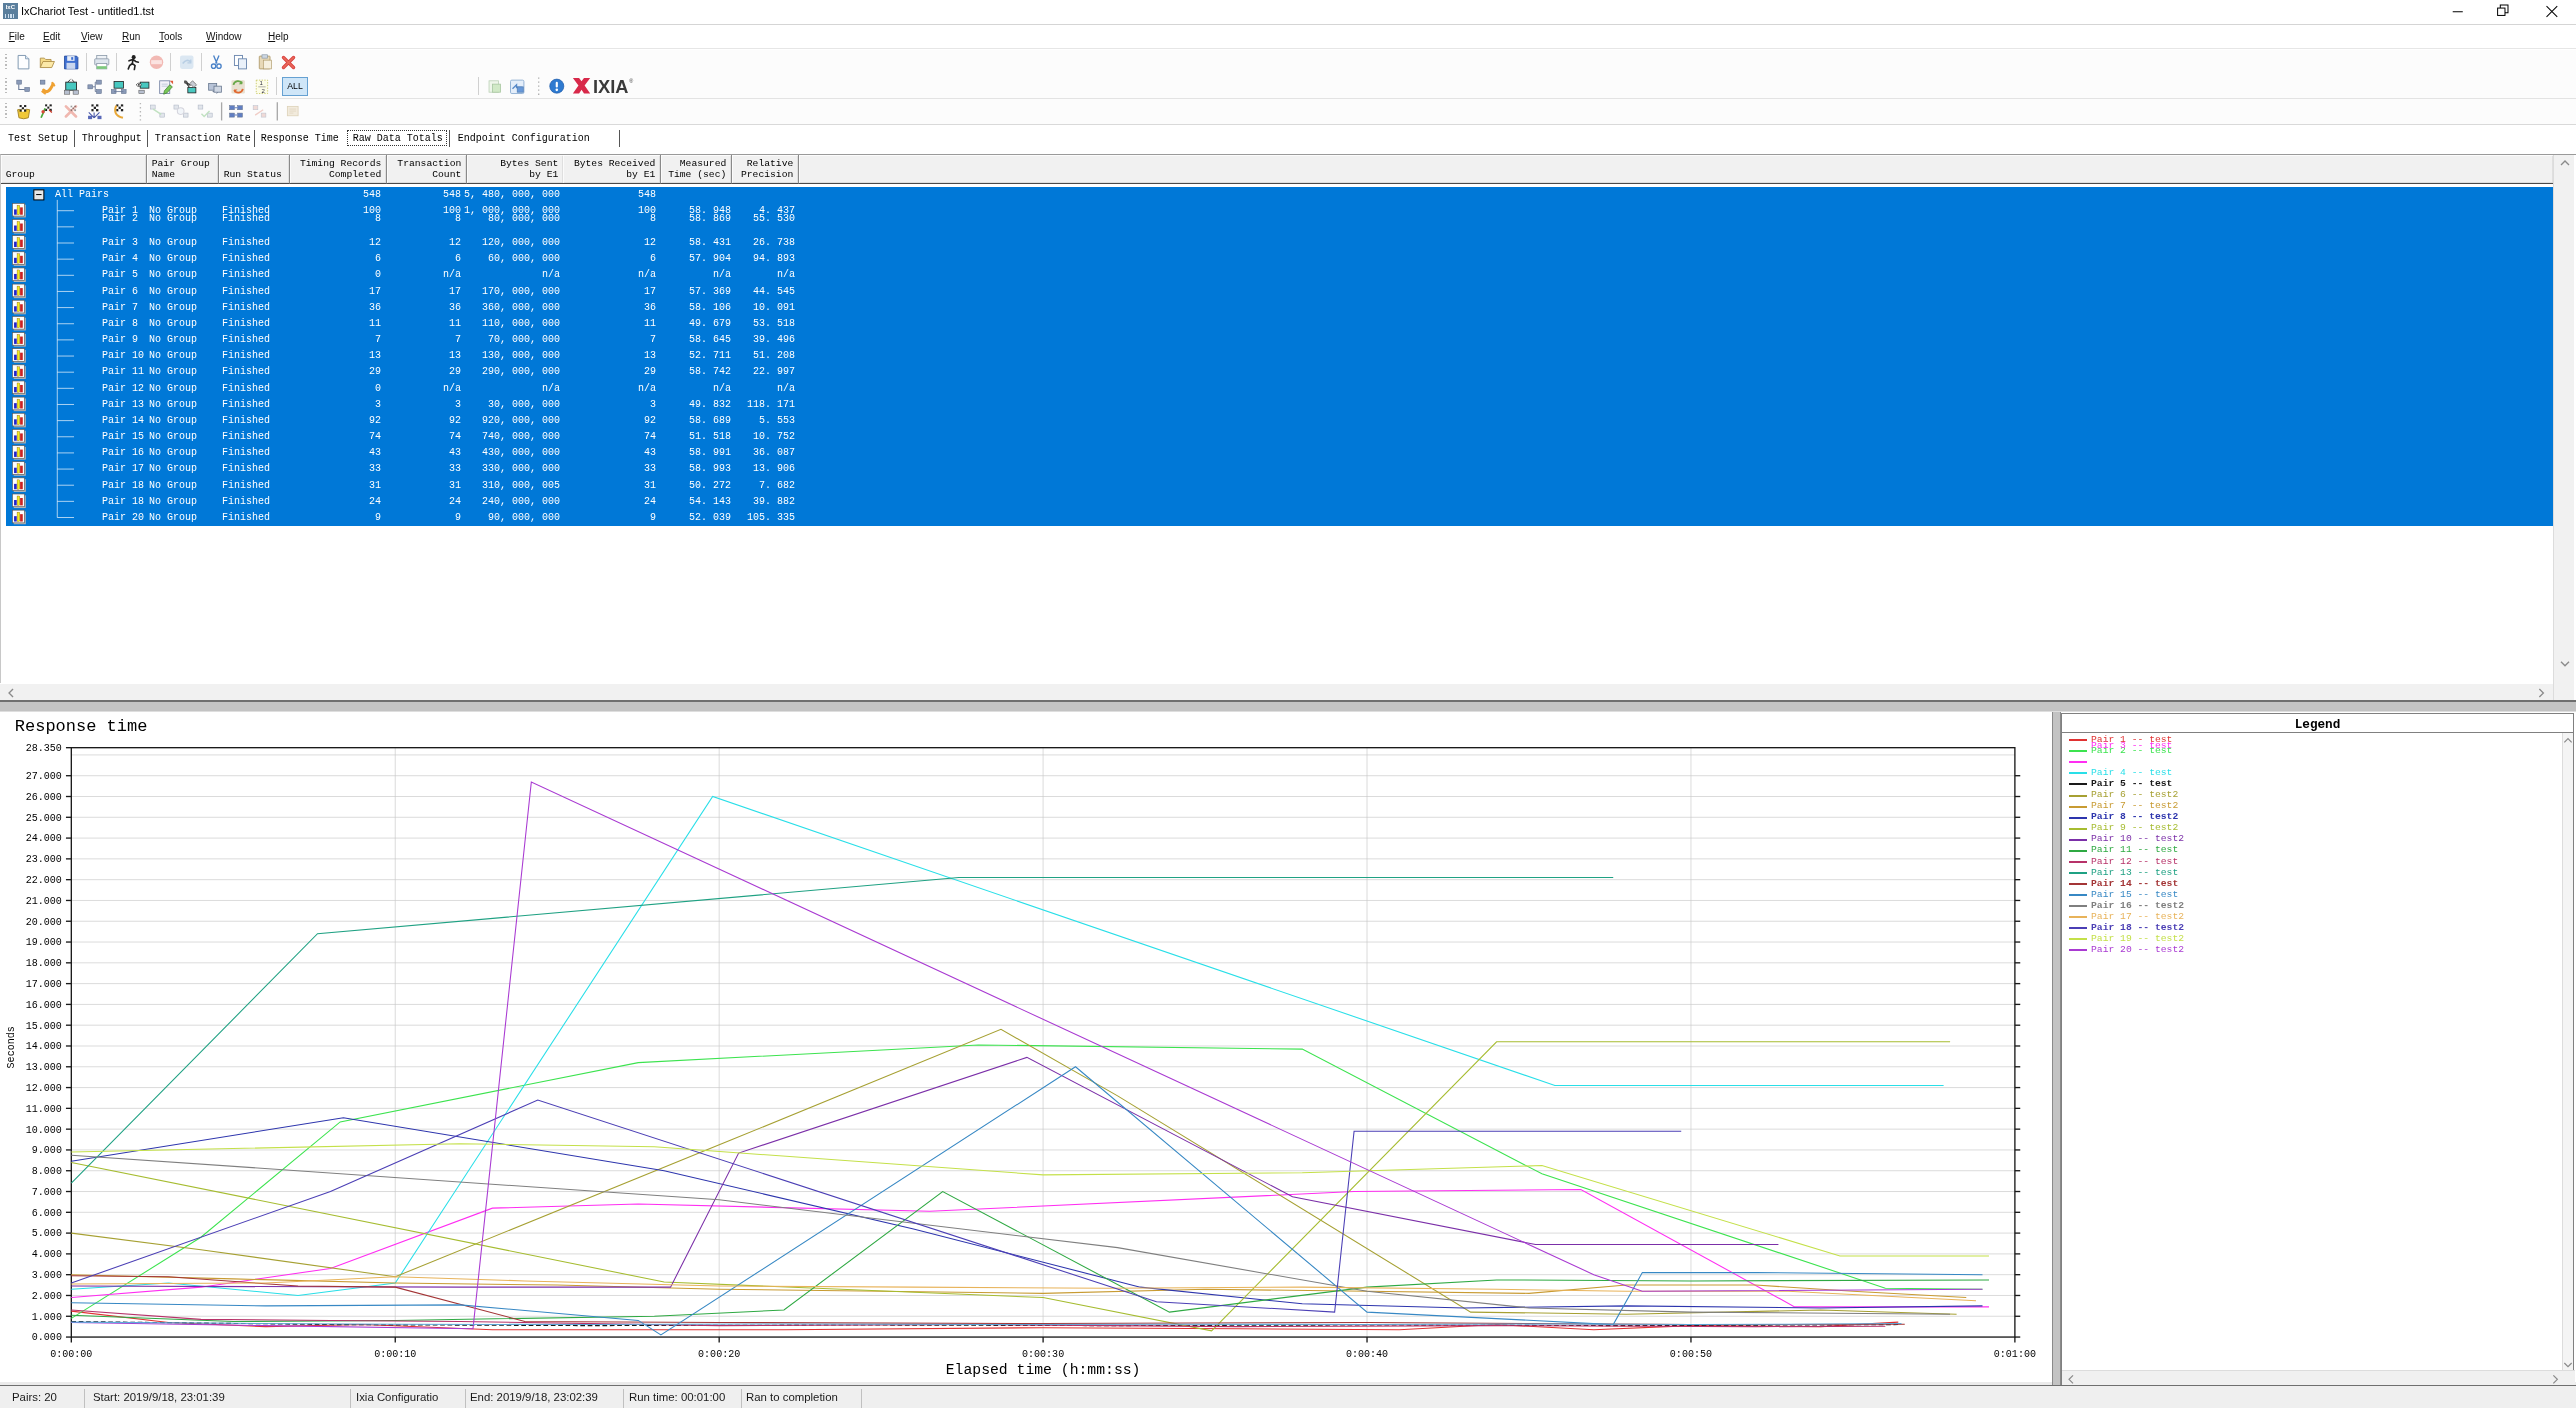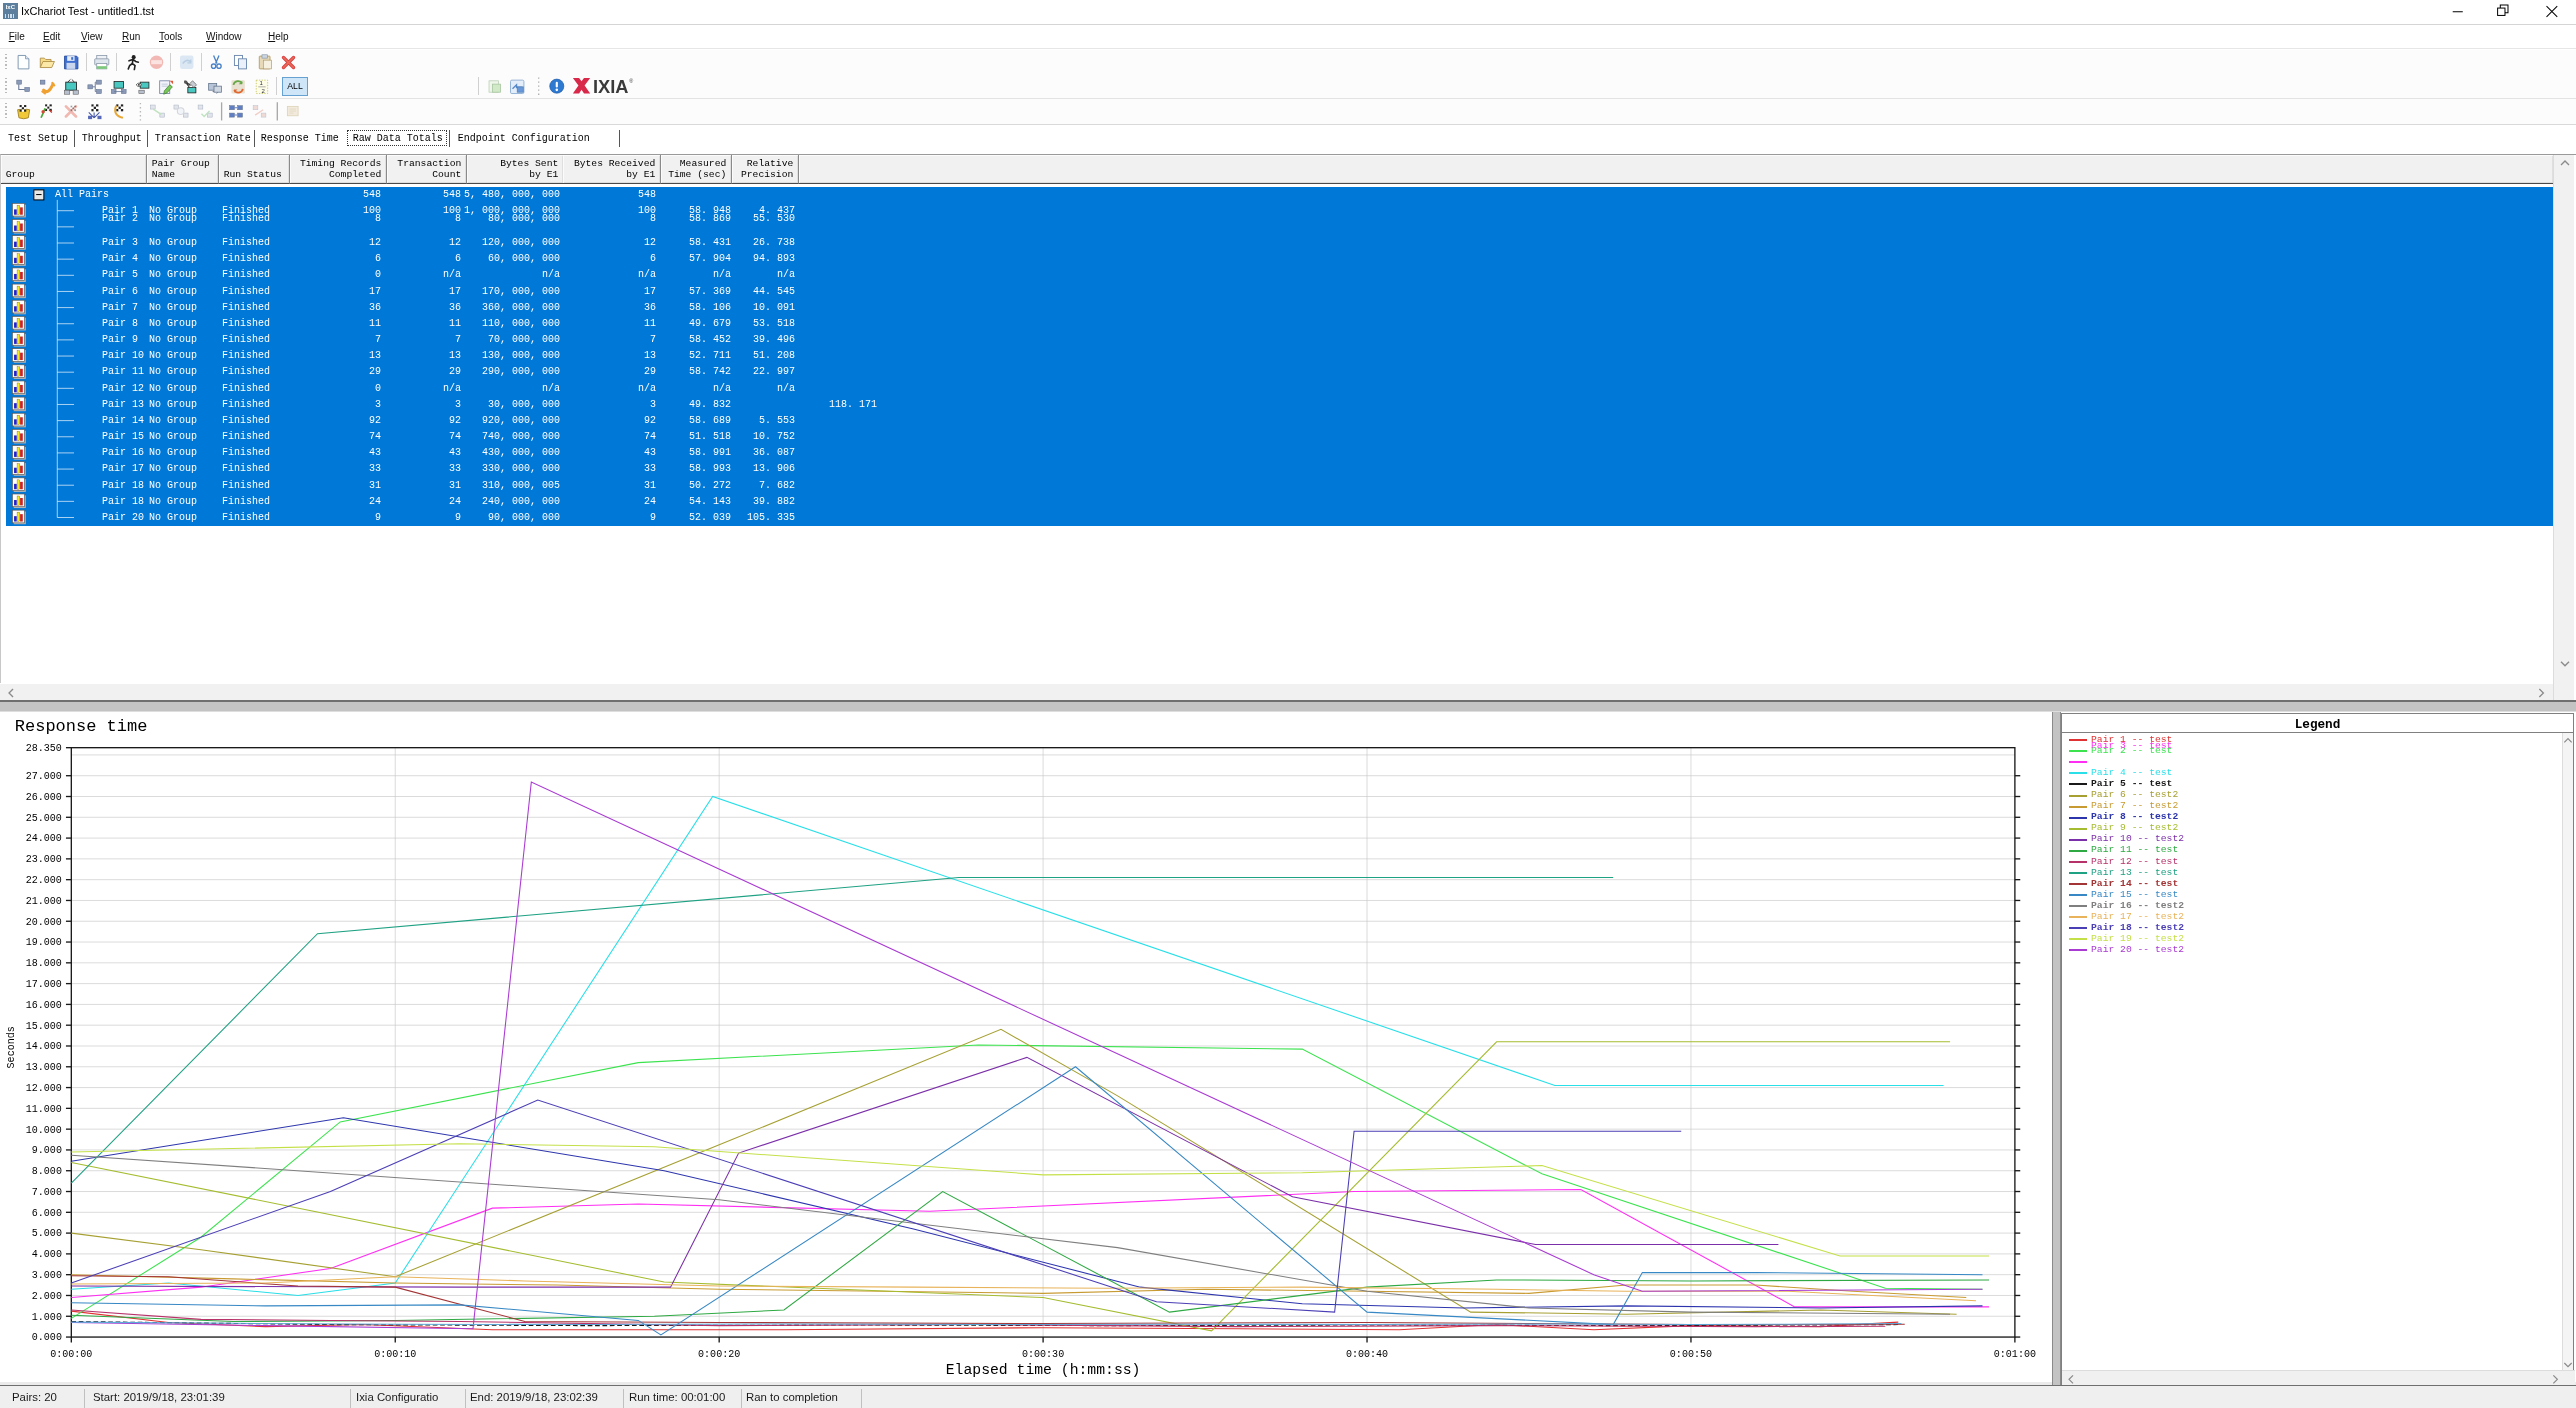--- a/index.html
+++ b/index.html
@@ -526,21 +526,21 @@
         <div class="cellR" style="right:1782px">53. 518</div>
       </div>
       <div class="row" style="top:177px">
         <div class="cellL" style="left:101px">Pair 9</div>
         <div class="cellL" style="left:148px">No Group</div>
         <div class="cellL" style="left:221px">Finished</div>
         <div class="cellR" style="right:2196px">7</div>
         <div class="cellR" style="right:2116px">7</div>
         <div class="cellR" style="right:2017px">70, 000, 000</div>
         <div class="cellR" style="right:1921px">7</div>
-        <div class="cellR" style="right:1846px">58. 452</div>
+        <div class="cellR" style="right:1846px">58. 645</div>
         <div class="cellR" style="right:1782px">39. 496</div>
       </div>
       <div class="row" style="top:193px">
         <div class="cellL" style="left:101px">Pair 10</div>
         <div class="cellL" style="left:148px">No Group</div>
         <div class="cellL" style="left:221px">Finished</div>
         <div class="cellR" style="right:2196px">13</div>
         <div class="cellR" style="right:2116px">13</div>
         <div class="cellR" style="right:2017px">130, 000, 000</div>
         <div class="cellR" style="right:1921px">13</div>
@@ -571,21 +571,21 @@
       </div>
       <div class="row" style="top:242px">
         <div class="cellL" style="left:101px">Pair 13</div>
         <div class="cellL" style="left:148px">No Group</div>
         <div class="cellL" style="left:221px">Finished</div>
         <div class="cellR" style="right:2196px">3</div>
         <div class="cellR" style="right:2116px">3</div>
         <div class="cellR" style="right:2017px">30, 000, 000</div>
         <div class="cellR" style="right:1921px">3</div>
         <div class="cellR" style="right:1846px">49. 832</div>
-        <div class="cellR" style="right:1700px">118. 171</div>
+        <div class="cellR" style="right:1782px">118. 171</div>
       </div>
       <div class="row" style="top:258px">
         <div class="cellL" style="left:101px">Pair 14</div>
         <div class="cellL" style="left:148px">No Group</div>
         <div class="cellL" style="left:221px">Finished</div>
         <div class="cellR" style="right:2196px">92</div>
         <div class="cellR" style="right:2116px">92</div>
         <div class="cellR" style="right:2017px">920, 000, 000</div>
         <div class="cellR" style="right:1921px">92</div>
         <div class="cellR" style="right:1846px">58. 689</div>

